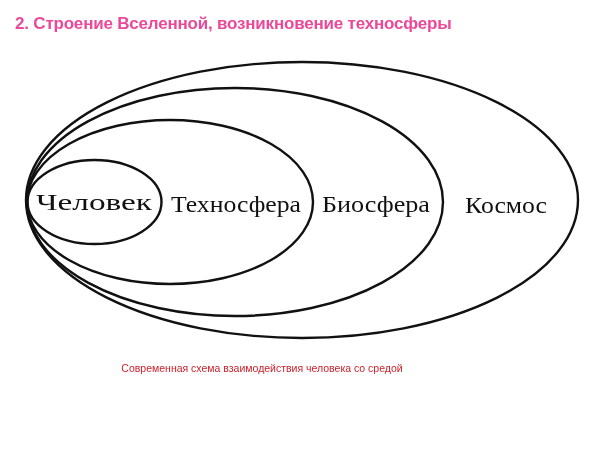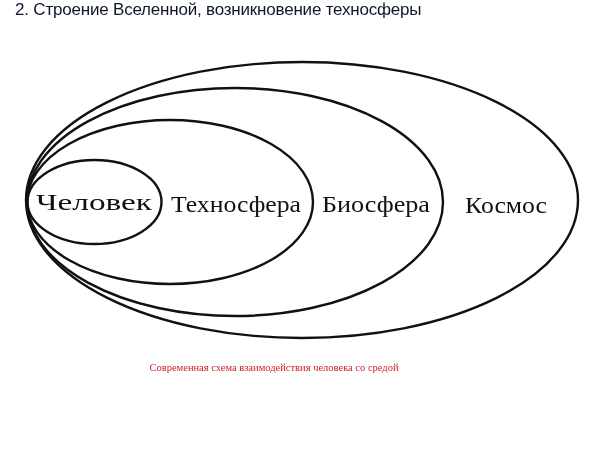--- a/index.html
+++ b/index.html
@@ -9,50 +9,49 @@
     }
     body {
       width: 600px;
       height: 450px;
       position: relative;
       overflow: hidden;
     }
     .title {
       position: absolute;
       left: 15px;
-      top: 0;
+      top: 14px;
       font-family: "Liberation Sans", sans-serif;
-      font-weight: normal;
+      font-weight: bold;
       font-size: 17px;
-      color: #0f172a;
+      color: #ec4899;
       white-space: nowrap;
       letter-spacing: -0.2px;
     }
     .diagram {
       position: absolute;
       left: 0;
       top: 0;
       width: 600px;
       height: 450px;
     }
     .diagram text {
       font-family: "Liberation Serif", serif;
       fill: #111111;
     }
     .caption {
       position: absolute;
       left: 0;
       width: 524px;
       top: 362px;
       text-align: center;
-      font-family: Liberation Serif, serif;
+      font-family: Liberation Sans, sans-serif;
       font-size: 10.5px;
       color: #cc1f2a;
       white-space: nowrap;
-      padding-left: 12px;
     }
   </style>
 </head>
 <body>
 
 <div class="title">2. Строение Вселенной, возникновение техносферы</div>
 
 <svg class="diagram" viewBox="0 0 600 450" xmlns="http://www.w3.org/2000/svg">
   <g fill="none" stroke="#111111" stroke-width="2.4">
     <ellipse cx="302" cy="200" rx="276" ry="138"></ellipse>

